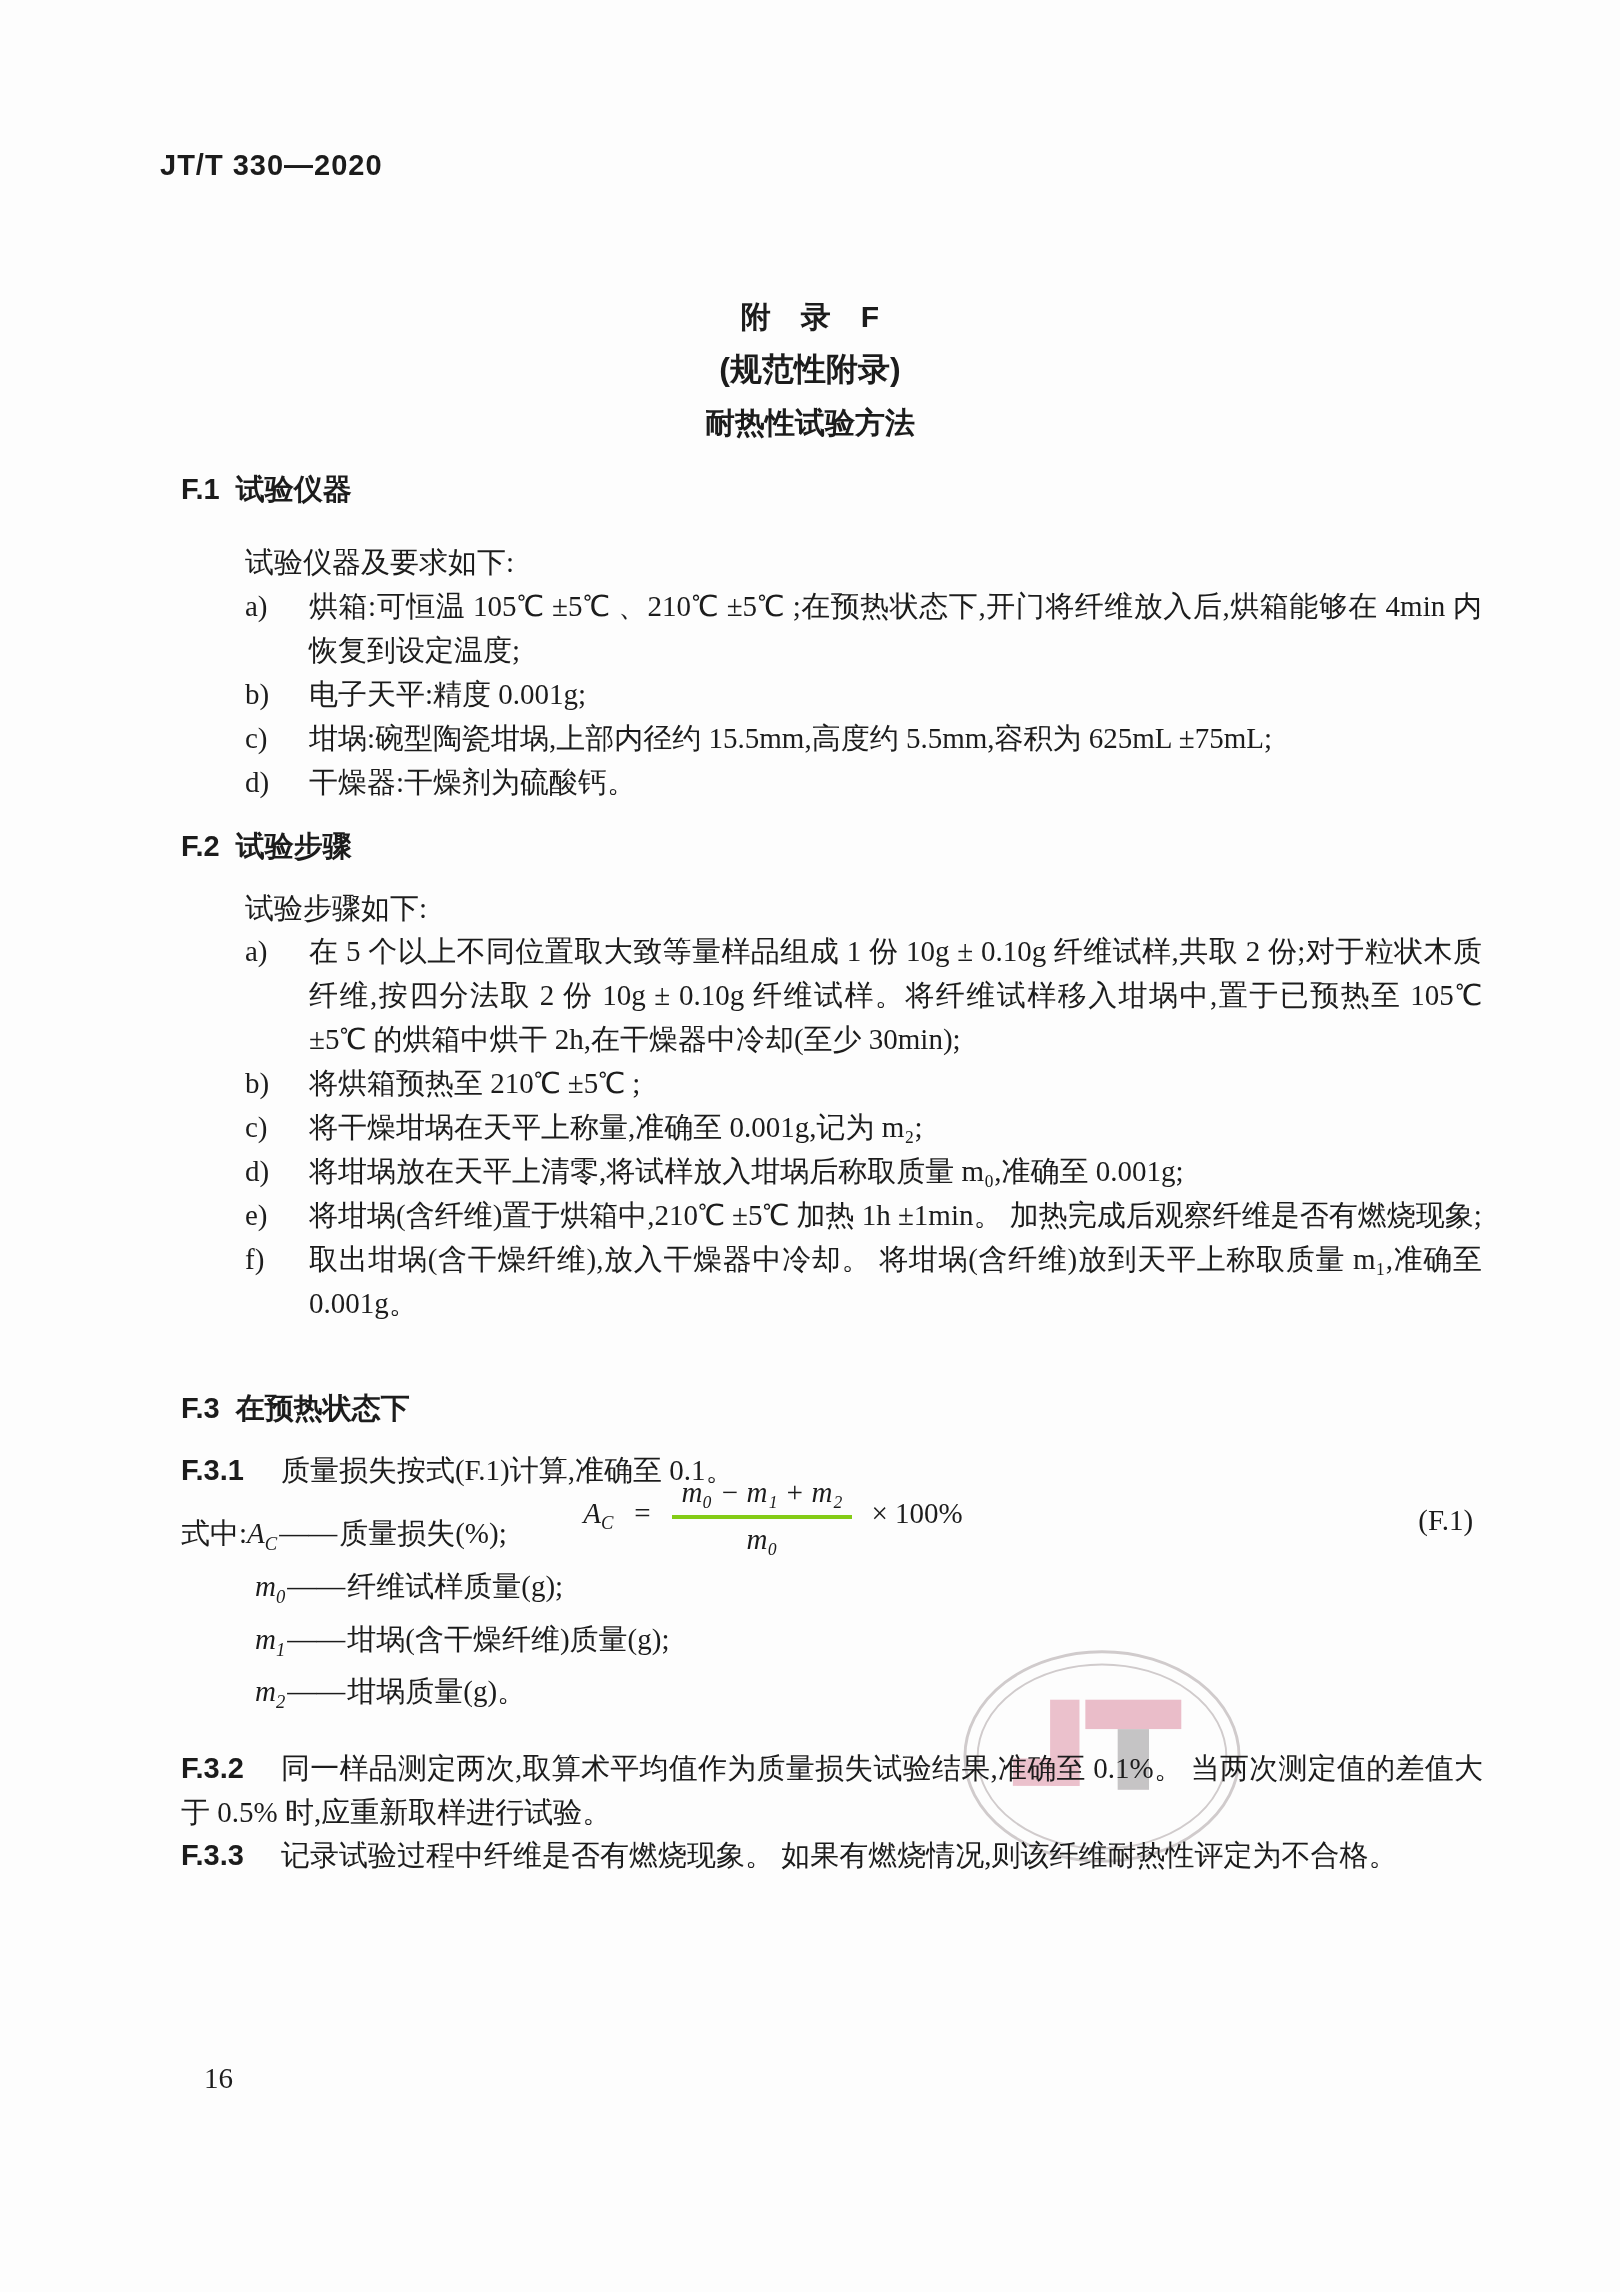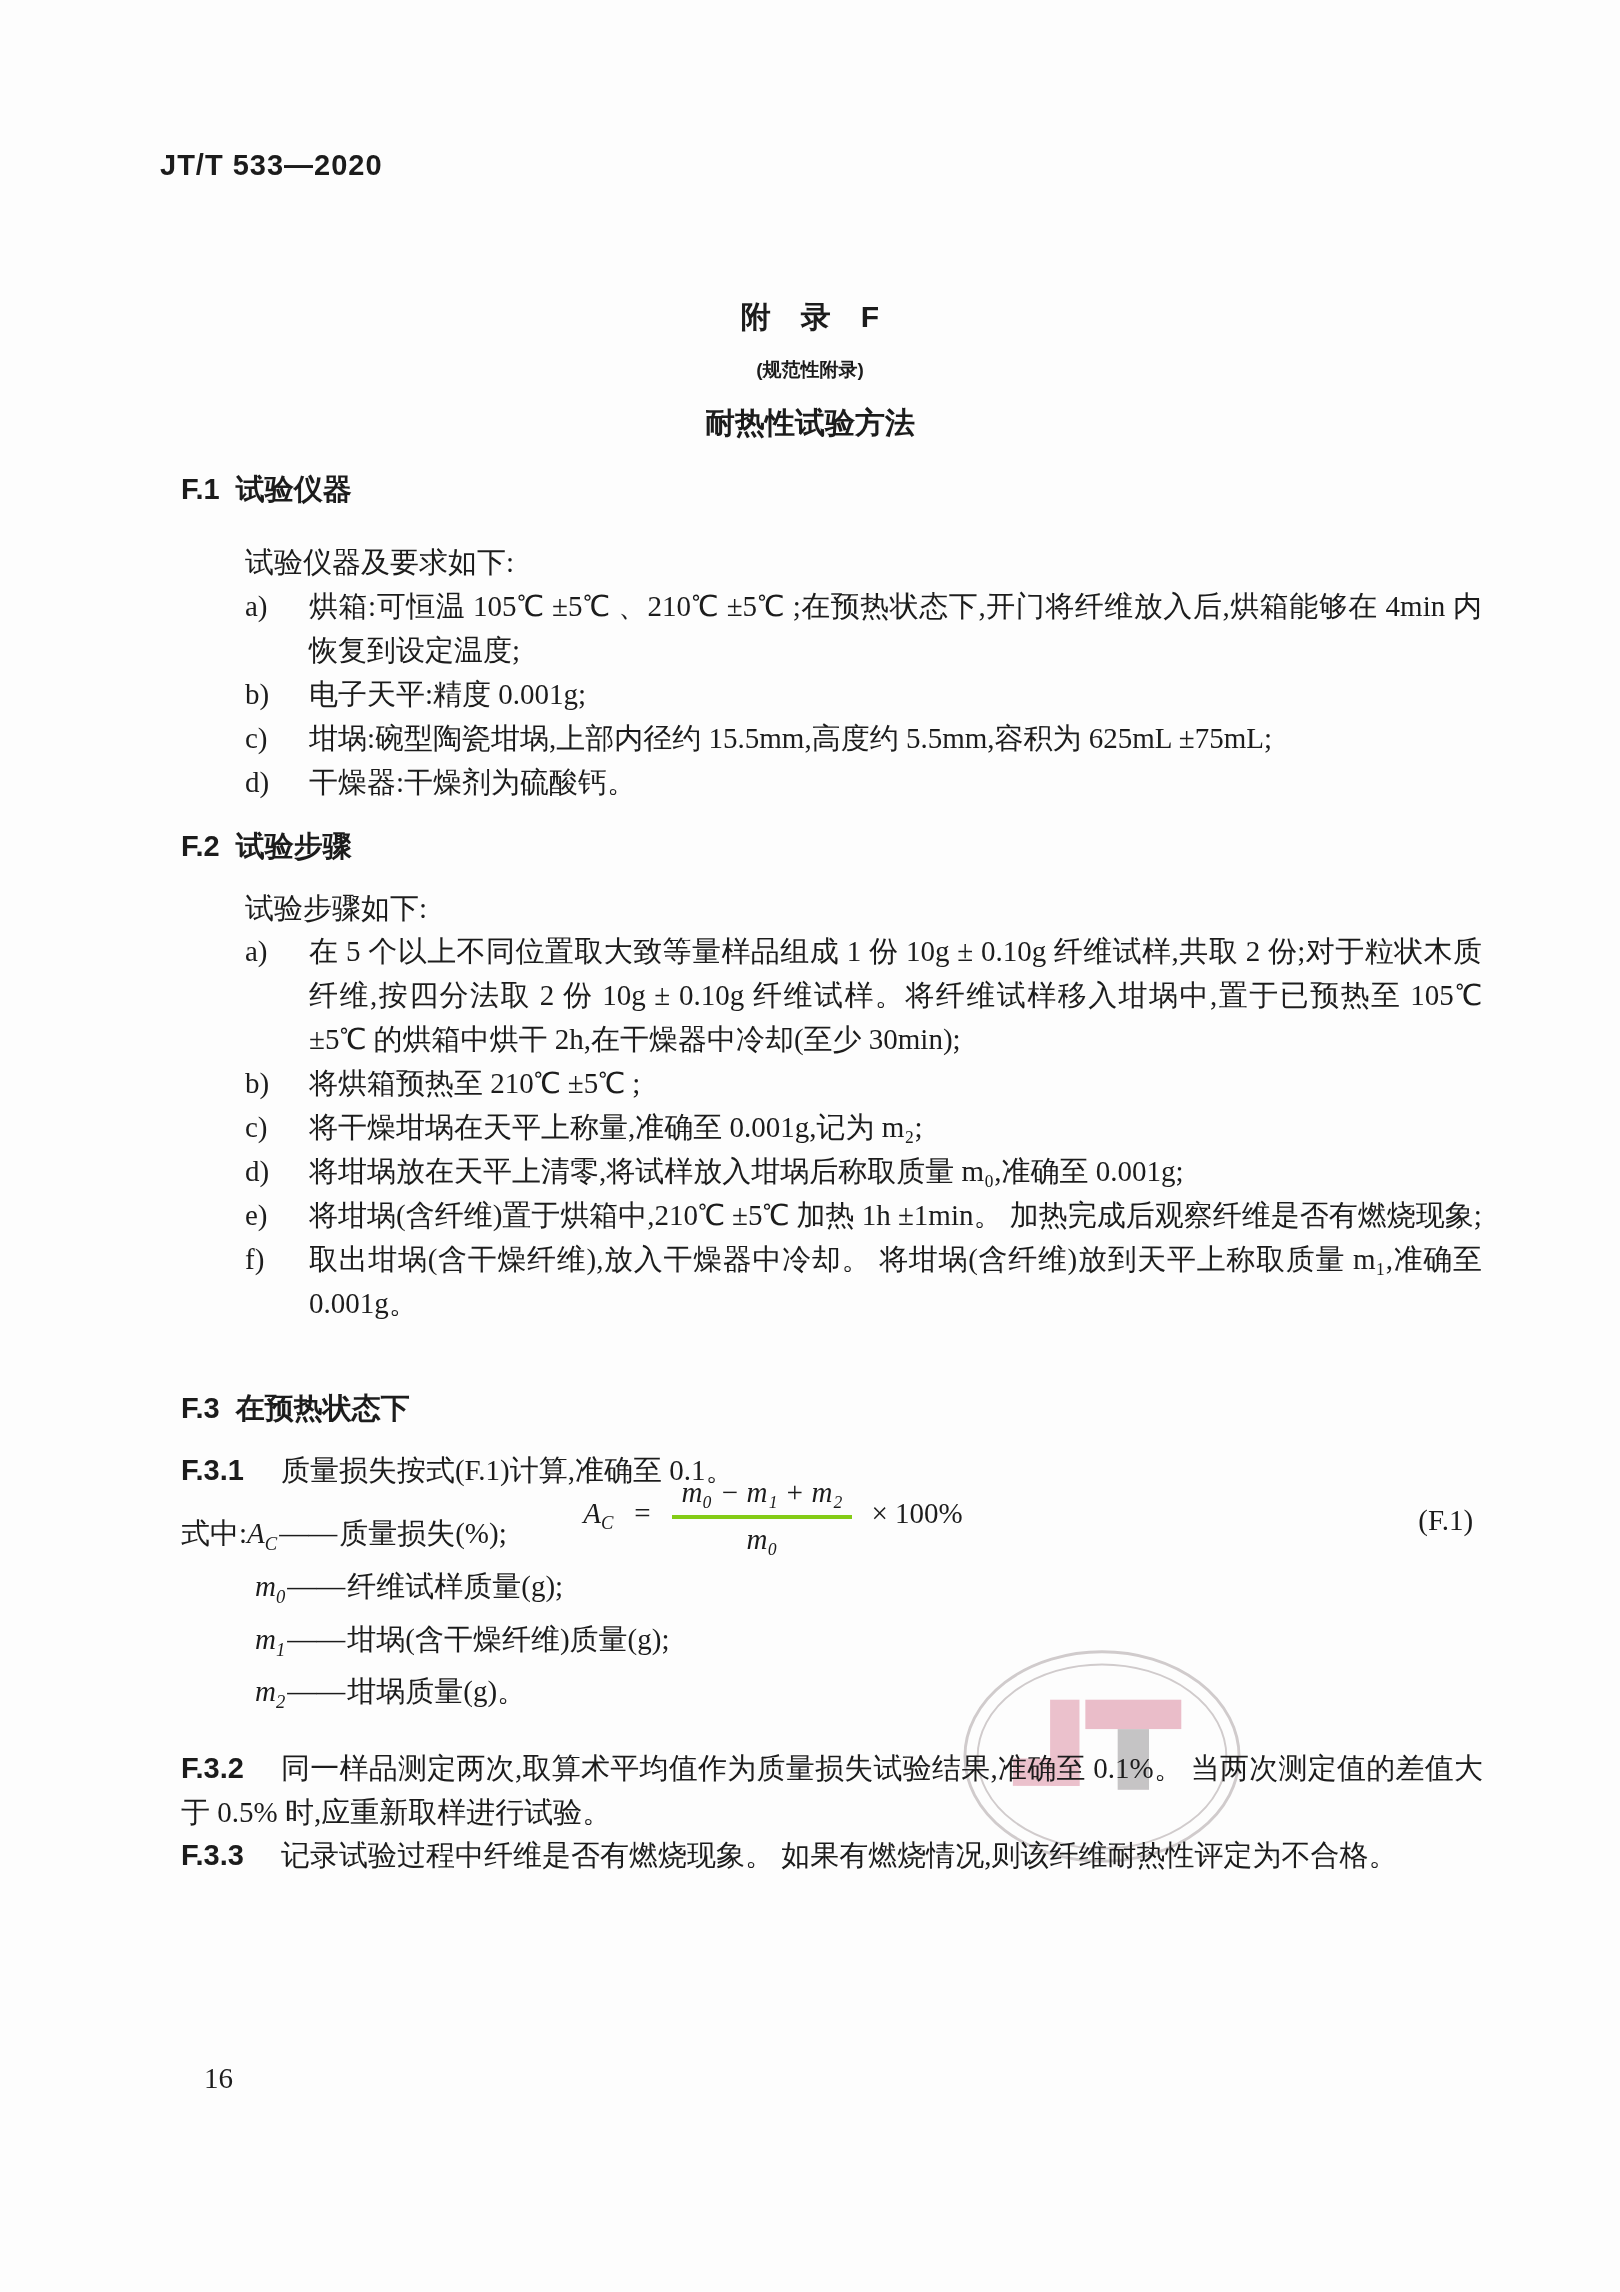--- a/index.html
+++ b/index.html
@@ -19,21 +19,21 @@
     font-family:"Liberation Sans", sans-serif;
     font-size:29px; font-weight:600; letter-spacing:1px;
   }
 
   .title-block {
     position:absolute; left:0; right:0; top:290px; z-index:1;
     text-align:center;
   }
   .title-block .t { line-height:53px; }
   .title-block .t1, .title-block .t3 { font-family:"Liberation Sans", sans-serif; font-weight:700; font-size:30px; }
-  .title-block .t2 { font-family:"Liberation Sans", sans-serif; font-weight:700; font-size:19px; }
+  .title-block .t2 { font-family:"Liberation Sans", sans-serif; font-weight:700; font-size:32px; }
 
   .sec-heading {
     position:absolute; left:181px; z-index:1;
     font-family:"Liberation Sans", sans-serif;
     font-weight:700; font-size:29px;
   }
   .sec-heading .sec-no { margin-right:16px; }
 
   .intro { position:absolute; left:245px; z-index:1; }
 
@@ -82,21 +82,21 @@
       <rect x="96" y="62" width="30" height="88" fill="#e5a8b8"></rect>
       <rect x="58" y="122" width="68" height="28" fill="#e5a8b8"></rect>
     </g>
 
     <g opacity="0.82">
       <rect x="132" y="62" width="98" height="30" fill="#e5a8b8"></rect>
       <rect x="165" y="92" width="32" height="62" fill="#b3b0b2"></rect>
     </g>
   </svg>
 
-  <div class="doc-code">JT/T 533—2020</div>
+  <div class="doc-code">JT/T 330—2020</div>
 
   <div class="title-block">
     <div class="t t1">附　录　F</div>
     <div class="t t2">(规范性附录)</div>
     <div class="t t3">耐热性试验方法</div>
   </div>
 
   <div class="sec-heading" style="top:467px">
     <span class="sec-no">F.1</span><span>试验仪器</span>
   </div>

